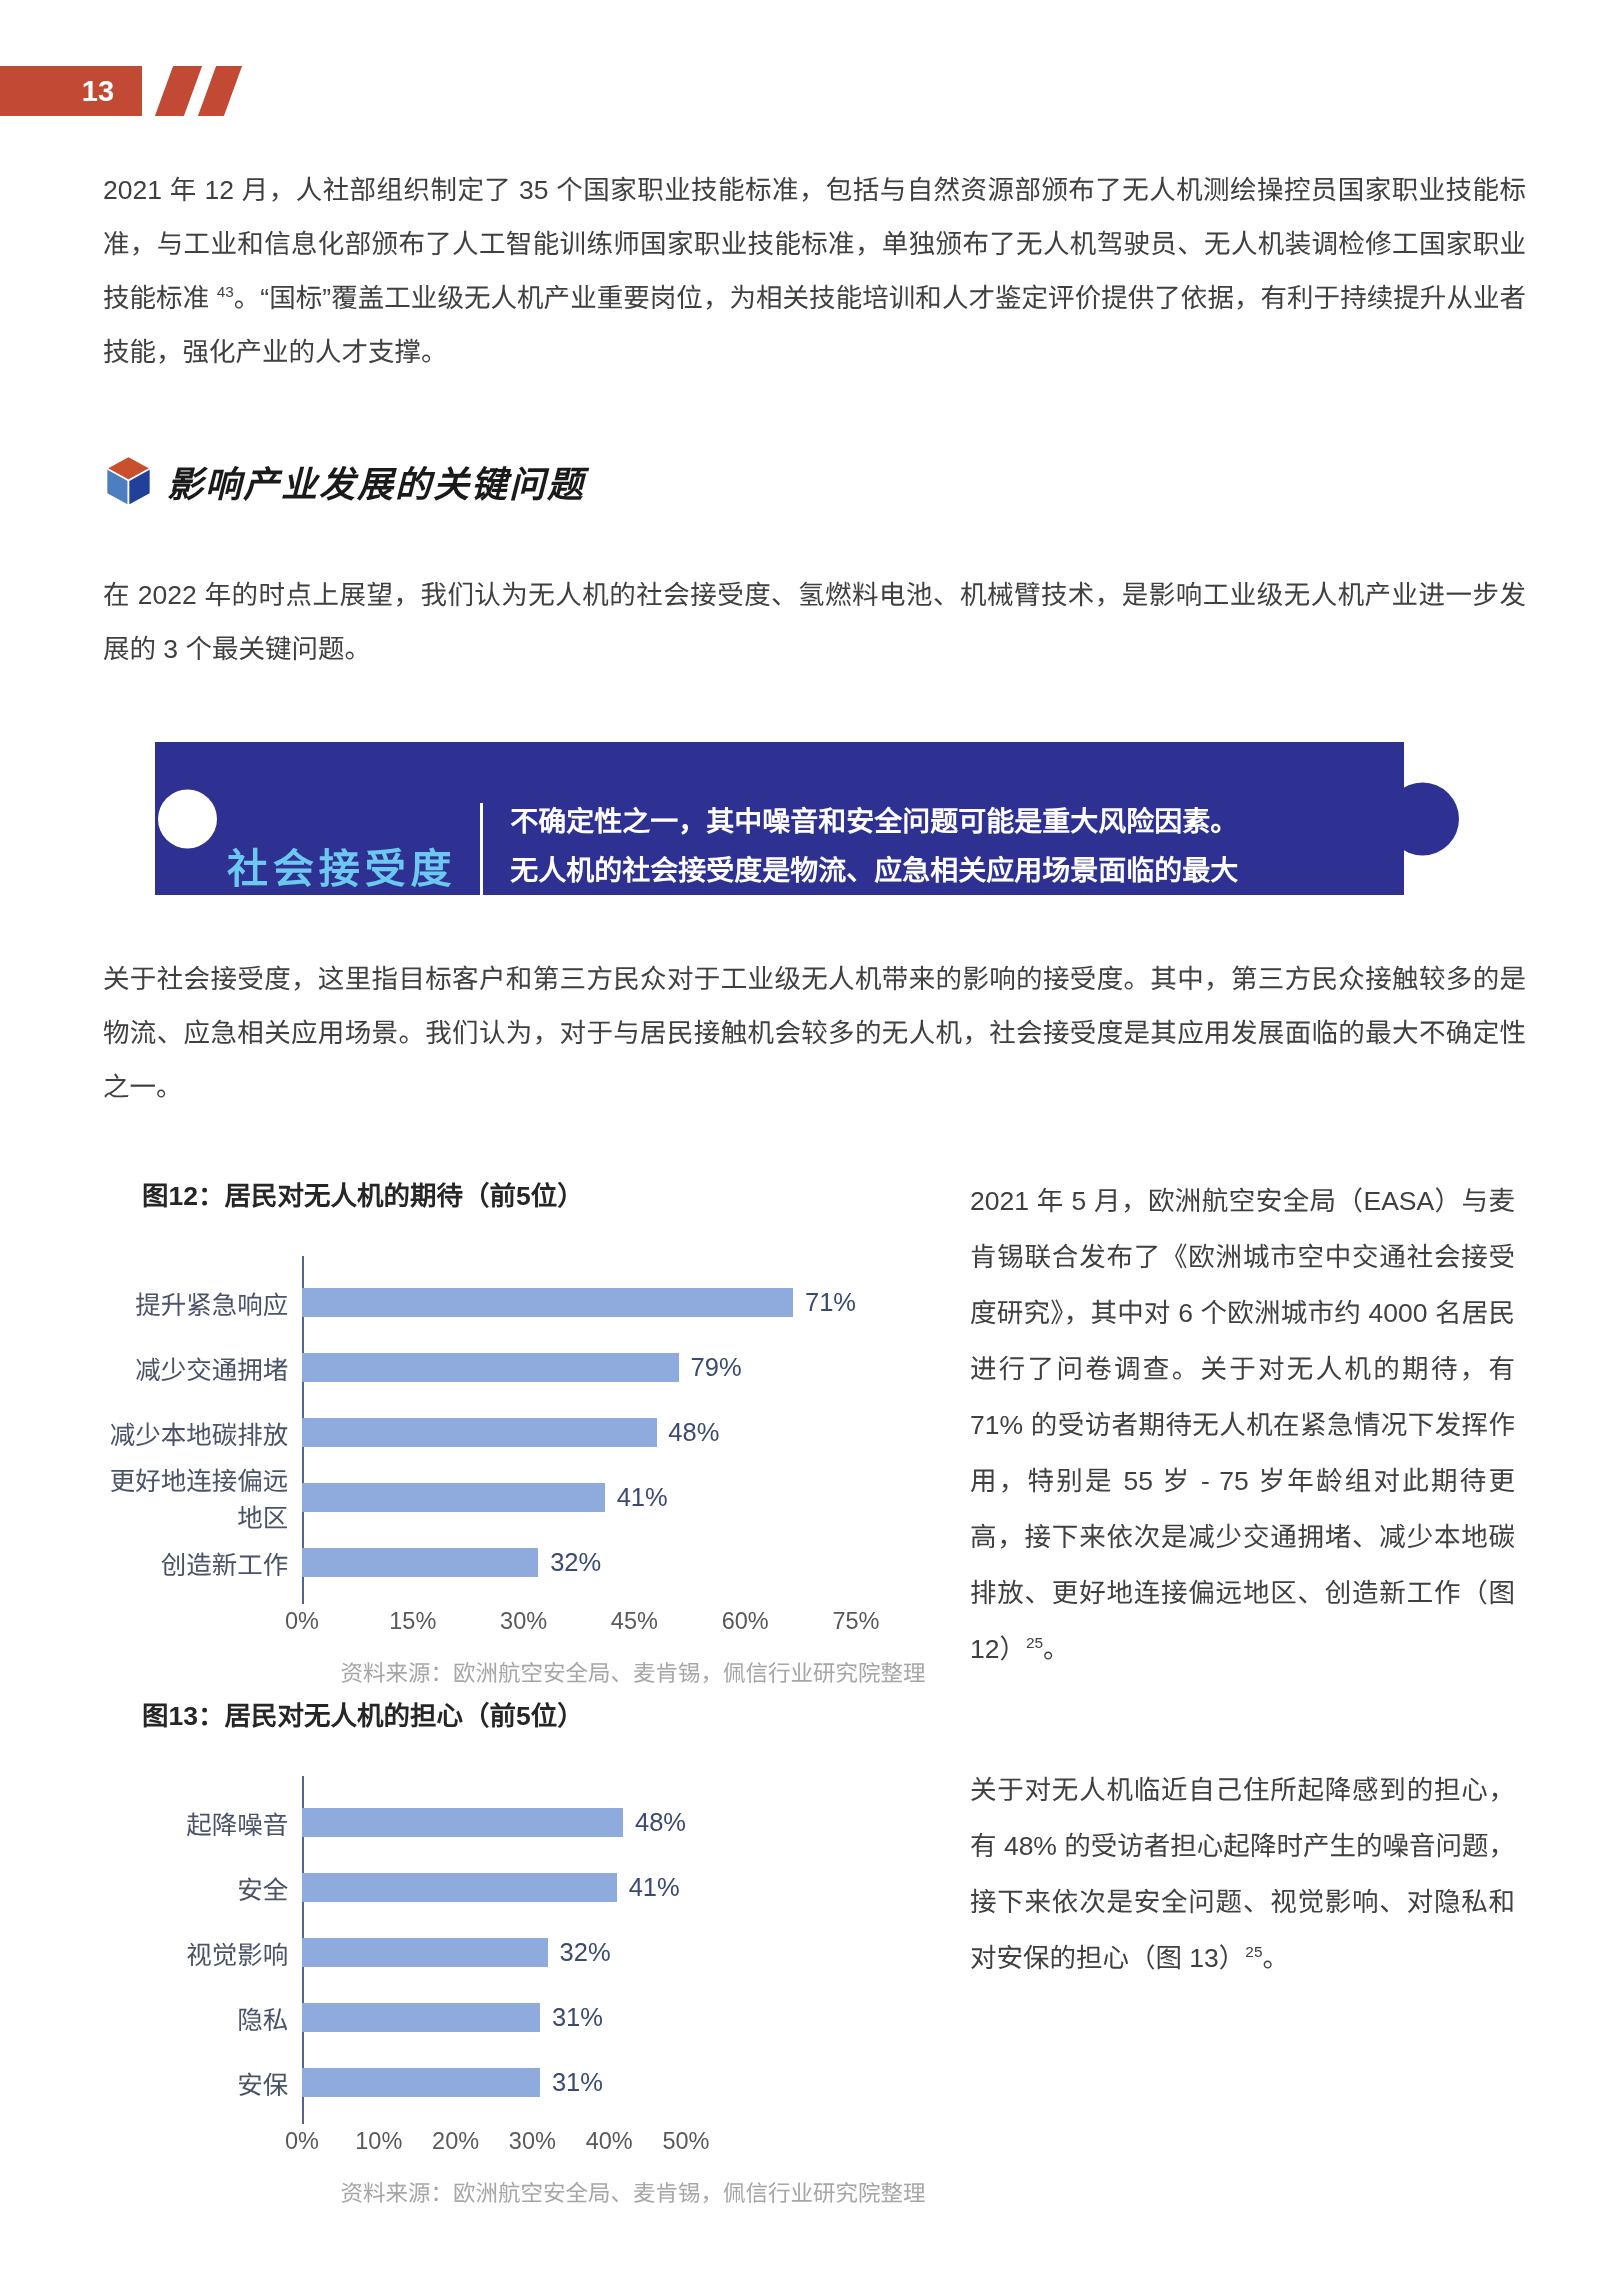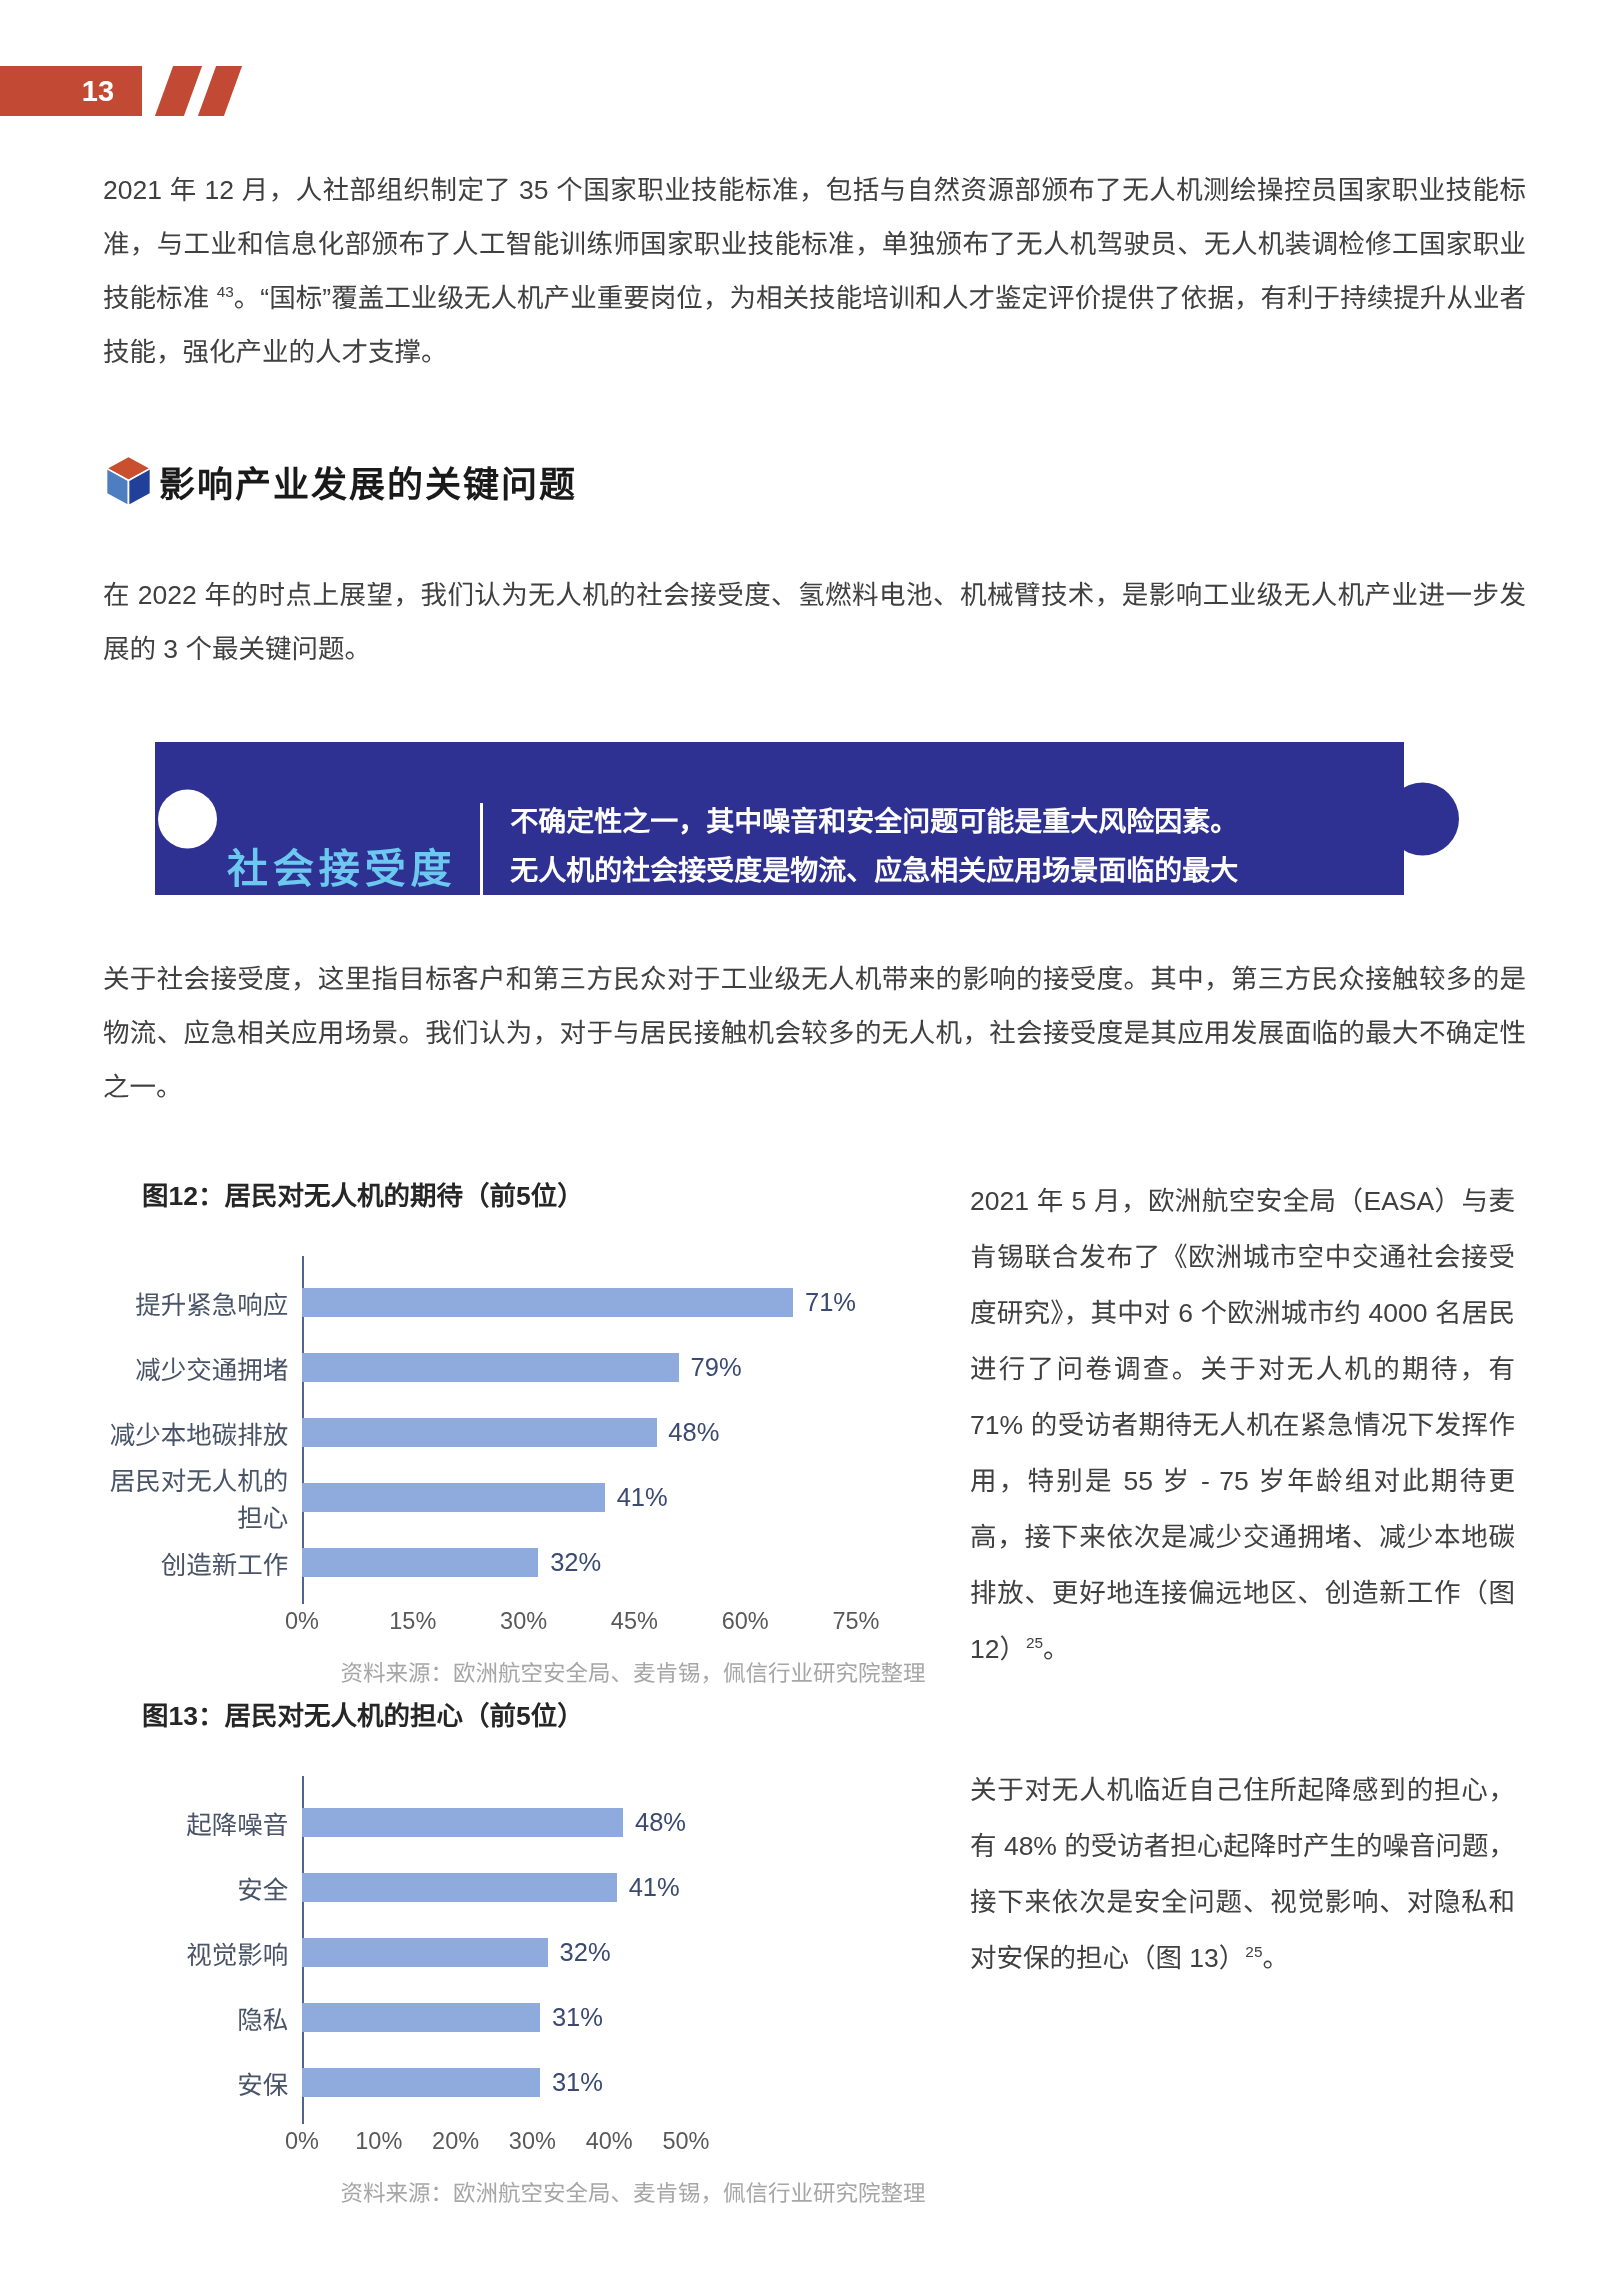--- a/index.html
+++ b/index.html
@@ -21,21 +21,21 @@
   .band-slash{background:var(--header-red);transform:skewX(-20deg);}
   .slash1{width:29px;margin-left:21.6px;}
   .slash2{width:25.5px;margin-left:14.7px;}
 
   
   .para{position:absolute;left:103px;width:1423px;font-size:26.5px;line-height:54px;
     text-align:justify;color:var(--body-text);}
   sup.note{font-size:0.58em;vertical-align:super;line-height:0;}
 
   
-  .sec-heading{position:absolute;left:101px;top:453px;display:flex;align-items:center;gap:3px;}
+  .sec-heading{position:absolute;left:101px;top:453px;display:flex;align-items:center;gap:11px;font-style:italic;}
   .sec-heading .cube{width:55px;height:55px;flex:0 0 auto;}
   .sec-title{font-size:36px;font-weight:bold;color:var(--heading-text);letter-spacing:2px;}
 
   
   .topic-banner{position:absolute;left:155px;top:742px;width:1249px;height:153px;
     background:var(--banner-blue);display:flex;align-items:flex-end;padding-left:72px;}
   .topic-banner .notch{position:absolute;left:2.9px;top:50%;transform:translateY(-50%);
     width:59px;height:59px;border-radius:50%;background:#ffffff;}
   .topic-banner .tab{position:absolute;right:-55px;top:50%;transform:translateY(-50%);
     width:73px;height:73px;border-radius:50%;background:var(--banner-blue);}
@@ -129,21 +129,21 @@
               </div>
             </div>
             <div class="crow">
               <div class="clabel">减少本地碳排放</div>
               <div class="ctrack">
                 <div class="cbar" style="width: 64%;"></div>
                 <span class="cval">48%</span>
               </div>
             </div>
             <div class="crow">
-              <div class="clabel">居民对无人机的担心</div>
+              <div class="clabel">更好地连接偏远地区</div>
               <div class="ctrack">
                 <div class="cbar" style="width: 54.6667%;"></div>
                 <span class="cval">41%</span>
               </div>
             </div>
             <div class="crow">
               <div class="clabel">创造新工作</div>
               <div class="ctrack">
                 <div class="cbar" style="width: 42.6667%;"></div>
                 <span class="cval">32%</span>

